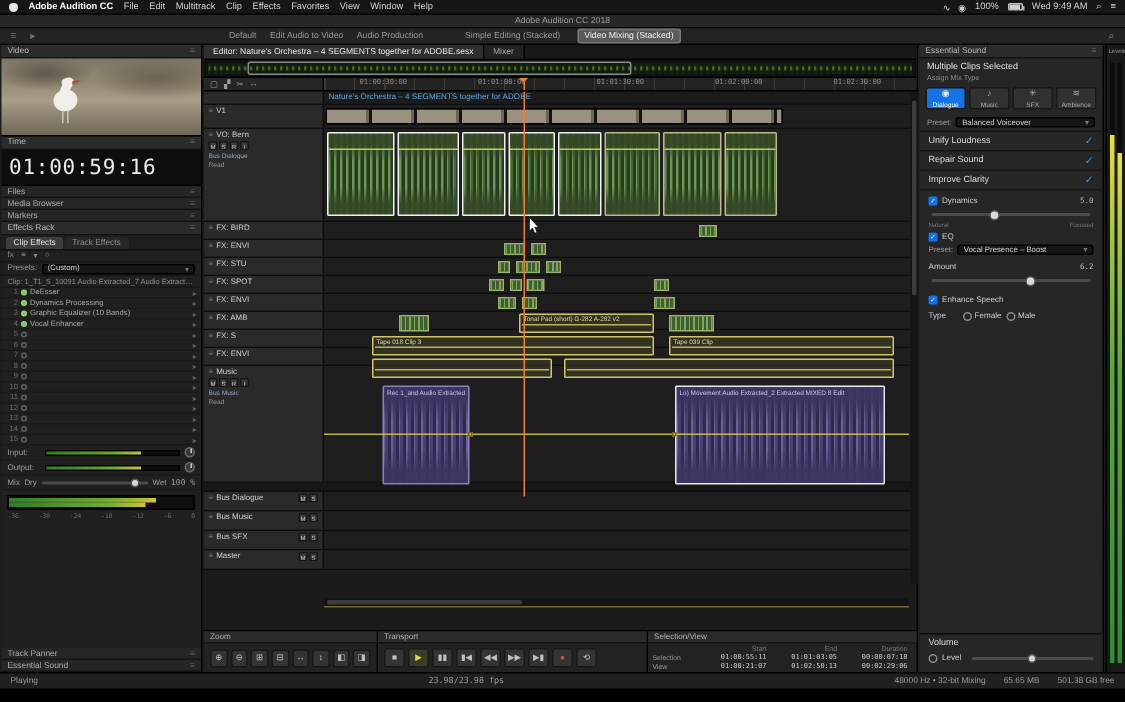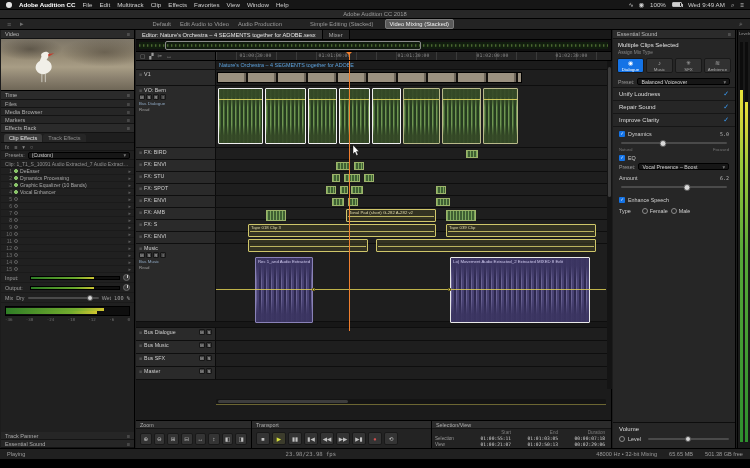--- a/index.html
+++ b/index.html
@@ -249,20 +249,21 @@
         <path d="M19 6 C23 4 27 6 26 10 L23 15 C29 17 31 24 27 28 C23 33 14 33 11 27 C9 23 11 18 15 16 L17 11 C16 8 17 7 19 6 Z" fill="#f1efe8"></path>
         <path d="M25 8 L32 7 L25 11 Z" fill="#c23b2b"></path>
         <rect x="17" y="31" width="1" height="10" fill="#d8d5cc"></rect>
         <rect x="21" y="31" width="1" height="10" fill="#d8d5cc"></rect>
       </svg>
     </div>
     <div class="ph">
       <span>Time</span>
       <span class="pmenu">≡</span>
     </div>
+    <div id="timeval" class="mono">01:00:59:16</div>
 
     <div>
         <div class="lrow">
           <span>Files</span>
           <span class="pmenu">≡</span>
         </div>
         <div class="lrow">
           <span>Media Browser</span>
           <span class="pmenu">≡</span>
         </div>

